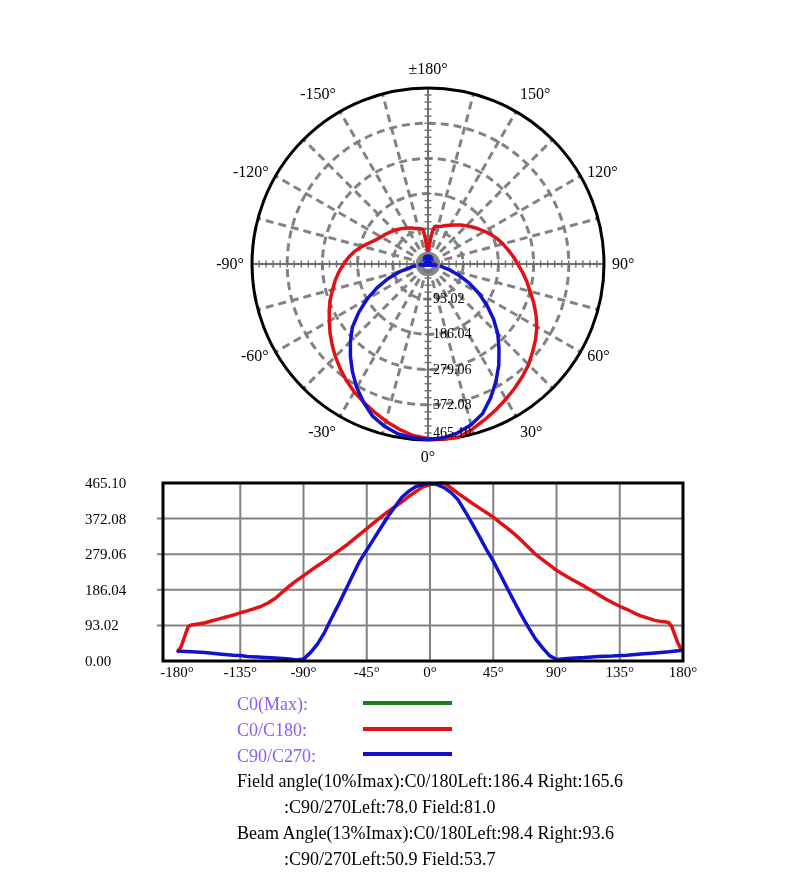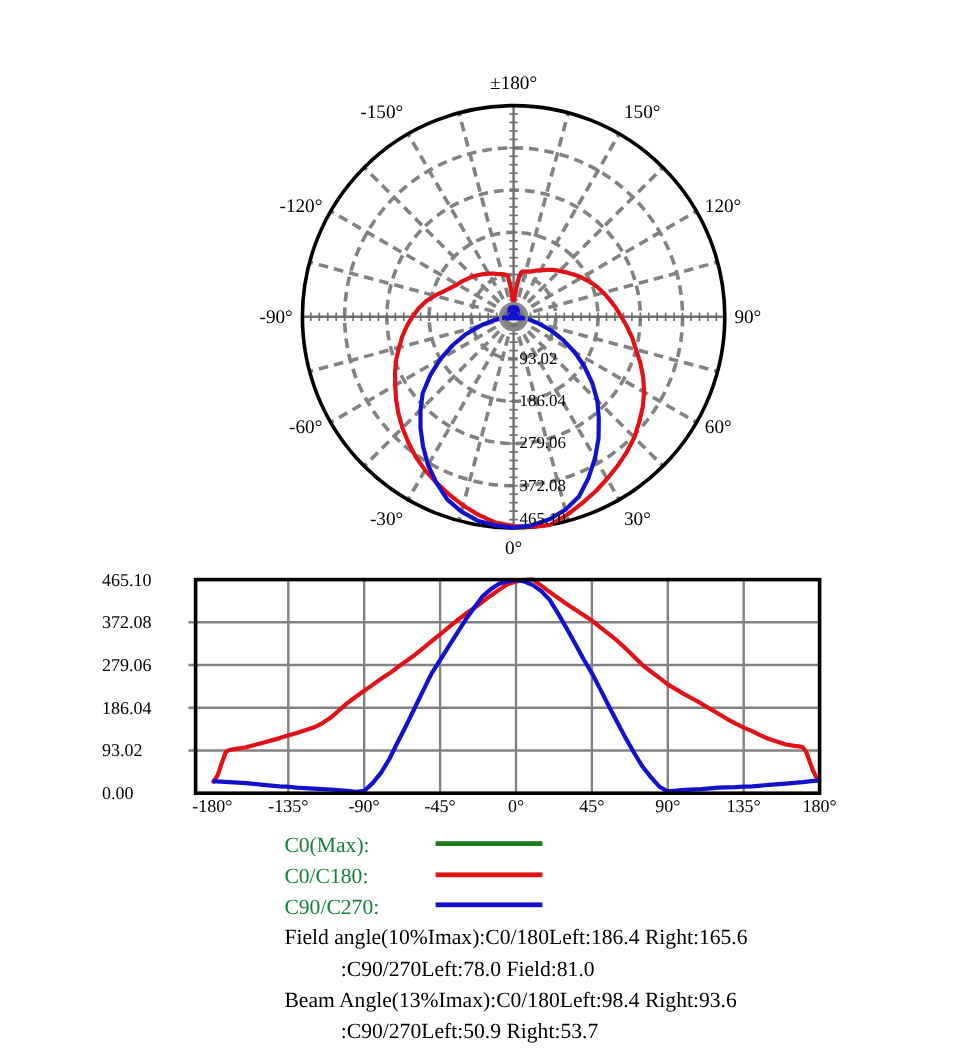--- a/index.html
+++ b/index.html
@@ -3,21 +3,21 @@
 <meta charset="utf-8">
 <style>
   html,body{margin:0;padding:0;background:#fff;}
   body{font-family:"Liberation Serif", serif;}
   .canvas{position:relative;width:805px;height:880px;background:#fff;overflow:hidden;}
   svg{position:absolute;left:0;}
   #polar-chart{top:0;}
   #cartesian-chart{top:462px;}
   .legend{position:absolute;left:0;top:0;width:805px;}
   .legend-row{position:absolute;left:237px;height:22px;}
-  .legend-label{font-size:18px;color:#15803d;}
+  .legend-label{font-size:18px;color:#8b5cf6;}
   .legend-line{position:absolute;display:block;width:89px;height:4px;}
   .annotations{position:absolute;left:0;top:0;width:805px;}
   .ann{position:absolute;left:237px;font-size:18px;color:#000;white-space:pre;}
   .ann.indent{left:284px;}
   text{font-family:"Liberation Serif", serif;}
 </style>
 </head>
 <body>
 
 <div class="canvas">
@@ -234,16 +234,16 @@
     <div class="legend-row" style="top:746px">
       <span class="legend-label">C90/C270:</span>
     </div>
     <div class="legend-line" style="left: 363px; top: 752px; background: rgb(18, 18, 204);"></div>
   </div>
 
   <div class="annotations">
     <div class="ann" style="top:771px">Field angle(10%Imax):C0/180Left:186.4 Right:165.6</div>
     <div class="ann indent" style="top:797px">:C90/270Left:78.0 Field:81.0</div>
     <div class="ann" style="top:823px">Beam Angle(13%Imax):C0/180Left:98.4 Right:93.6</div>
-    <div class="ann indent" style="top:849px">:C90/270Left:50.9 Right:53.7</div>
+    <div class="ann indent" style="top:849px">:C90/270Left:50.9 Field:53.7</div>
   </div>
 
 </div>
 
 </body></html>

